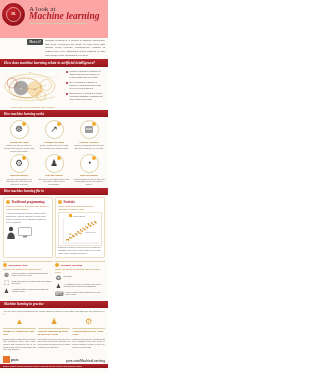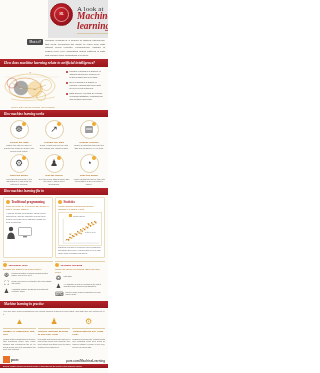--- a/index.html
+++ b/index.html
@@ -6,21 +6,21 @@
   body {
     width: 108px; height: 373px;
     font-family: "Liberation Sans", sans-serif;
     background: #ffffff;
     overflow: hidden;
     color: #3a3a3a;
   }
   .page { width: 108px; height: 373px; position: relative; background: #fdfbf7; }
 
   
-  .header { position: relative; height: 38px; background: #e5e5e5; padding: 2px 2px 0 2px; margin-left: 48px; }
+  .header { position: relative; height: 38px; background: #fca5a5; padding: 2px 2px 0 2px; }
   .seal {
     position: absolute; left: 2px; top: 3px;
     width: 23px; height: 23px; border-radius: 50%;
     background: radial-gradient(circle at 35% 32%, #c8232c 0%, #a4161e 60%, #7d0f16 100%);
     border: 1px solid #8e1219;
     display: flex; align-items: center; justify-content: center;
   }
   .seal-inner {
     width: 15px; height: 15px; border-radius: 50%;
     border: 1px solid rgba(255,255,255,.55);

